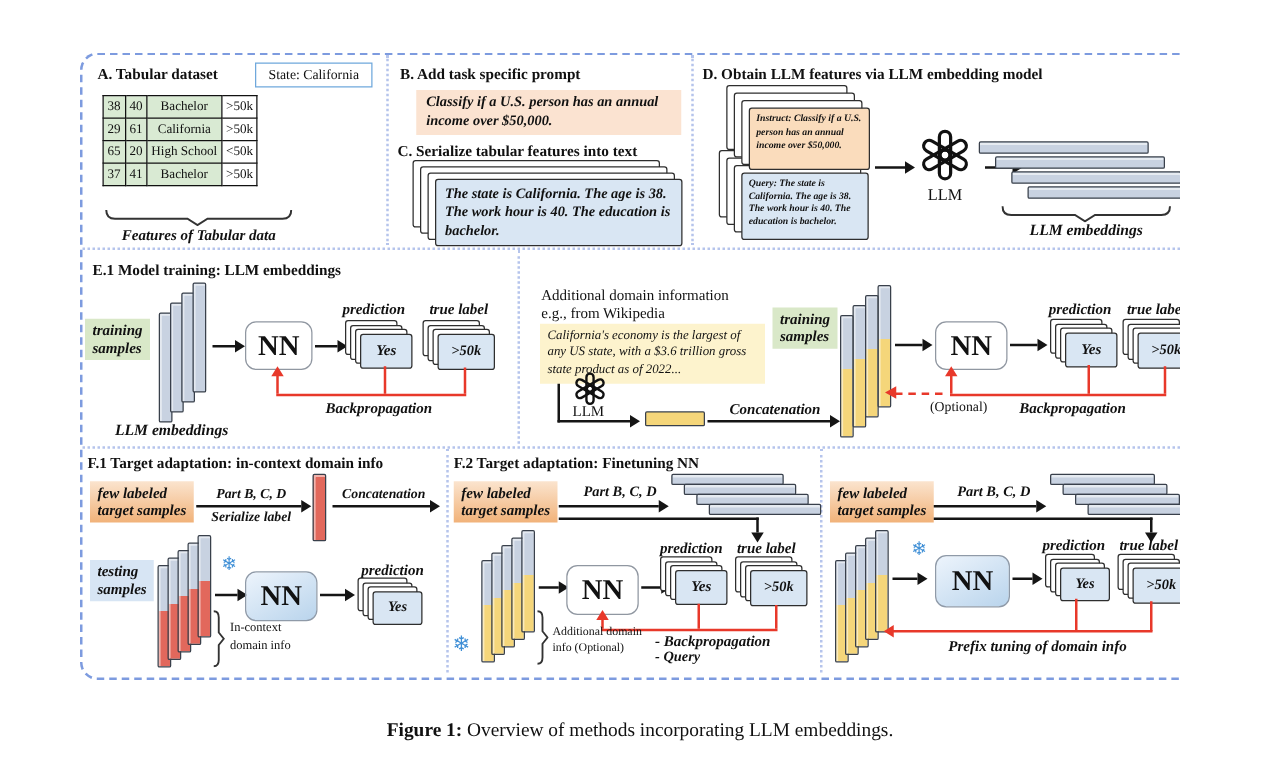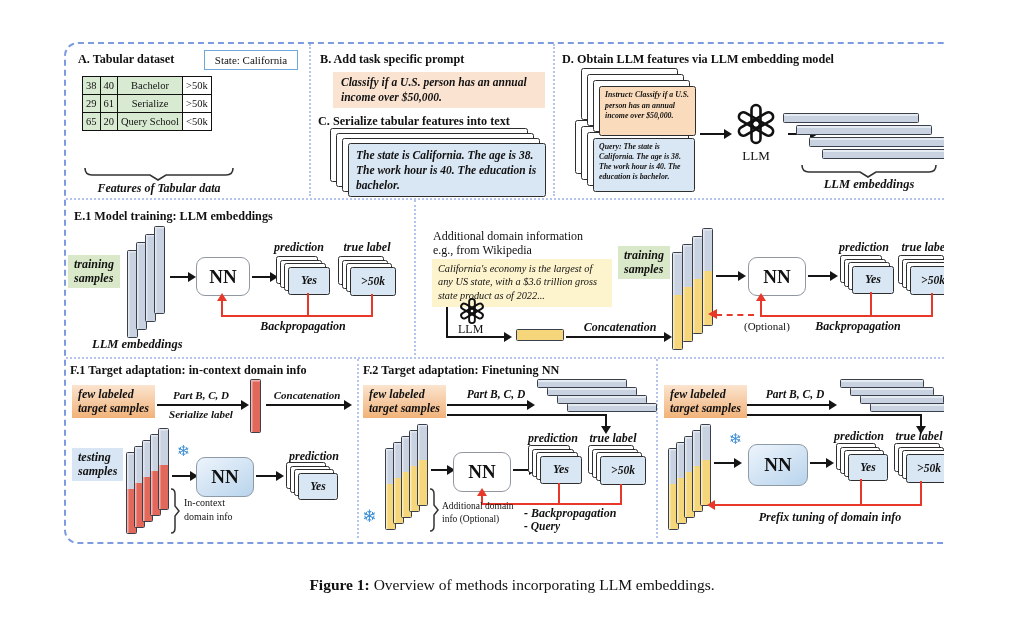--- a/index.html
+++ b/index.html
@@ -34,21 +34,21 @@
   .to-l::after{content:"";position:absolute;left:-7.5px;top:50%;transform:translateY(-50%);
       border-right:8px solid var(--c,#151515);border-top:5.5px solid transparent;border-bottom:5.5px solid transparent}
   .to-d::after{content:"";position:absolute;bottom:-7.5px;left:50%;transform:translateX(-50%);
       border-top:8px solid var(--c,#151515);border-left:5.5px solid transparent;border-right:5.5px solid transparent}
   .to-u::after{content:"";position:absolute;top:-7.5px;left:50%;transform:translateX(-50%);
       border-bottom:8px solid var(--c,#151515);border-left:5.5px solid transparent;border-right:5.5px solid transparent}
   .dashred{position:absolute;border-top:2.4px dashed #e8382a}
   .dashred::after{content:"";position:absolute;left:-8px;top:-7px;
       border-right:9px solid #e8382a;border-top:5.5px solid transparent;border-bottom:5.5px solid transparent}
   .nn{position:absolute;display:flex;align-items:center;justify-content:center;font-weight:bold;
-      font-size:19px;border:1.7px solid #9097a1;border-radius:9px;background:#fff}
+      font-size:23px;border:1.7px solid #9097a1;border-radius:9px;background:#fff}
   .nn.frozen{background:linear-gradient(150deg,#edf4fc 0%,#b9d4ec 100%);border-color:#8f9aa8}
   .snow{position:absolute;color:#3f8fd6;font-family:"DejaVu Sans",sans-serif;font-size:15px;font-weight:bold}
   .vb{position:absolute;width:9px;border:1.2px solid #39404b;border-radius:1.5px;
       box-shadow:inset 1.5px 1.5px 0 rgba(255,255,255,.5)}
   .vb.g{background:#c8d2e1}
   .vb.y{background:linear-gradient(180deg,#c8d2e1 0 44%,#f5d67a 44% 100%)}
   .vb.r{background:linear-gradient(180deg,#c8d2e1 0 45%,#e2685c 45% 100%)}
   .vb.sr{background:#e2685c}
   .hb{position:absolute;height:8px;background:#c8d2e1;border:1.2px solid #39404b;border-radius:1.5px;
       box-shadow:inset 0 2px 0 rgba(255,255,255,.55)}
@@ -80,28 +80,34 @@
     <tbody>
     <tr>
       <td class="gr">38</td>
       <td class="gr">40</td>
       <td class="gr">Bachelor</td>
       <td>&gt;50k</td>
     </tr>
     <tr>
       <td class="gr">29</td>
       <td class="gr">61</td>
-      <td class="gr">Serialize</td>
+      <td class="gr">California</td>
       <td>&gt;50k</td>
     </tr>
     <tr>
       <td class="gr">65</td>
       <td class="gr">20</td>
-      <td class="gr">Query School</td>
+      <td class="gr">High School</td>
       <td>&lt;50k</td>
+    </tr>
+    <tr>
+      <td class="gr">37</td>
+      <td class="gr">41</td>
+      <td class="gr">Bachelor</td>
+      <td>&gt;50k</td>
     </tr>
   </tbody>
     </table>
   <svg class="abs" style="left:84px;top:167px" width="150" height="14">
     <path d="M1,1 Q1,8 8,8 L66,8 L74,13 L82,8 L142,8 Q149,8 149,1" fill="none" stroke="#333" stroke-width="1.6"></path>
   </svg>
   <div class="abs bi ctr" style="left:84px;top:181px;width:150px;font-size:12px">Features of Tabular data</div>
 
   <div class="t" style="left:320px;top:52px">B. Add task specific prompt</div>
   <div class="box bi" style="left:333px;top:72px;width:196px;height:30px;background:#fbe3d1;padding:3px 8px;font-size:11.5px;line-height:1.3">Classify if a U.S. person has an annual income over $50,000.</div>

